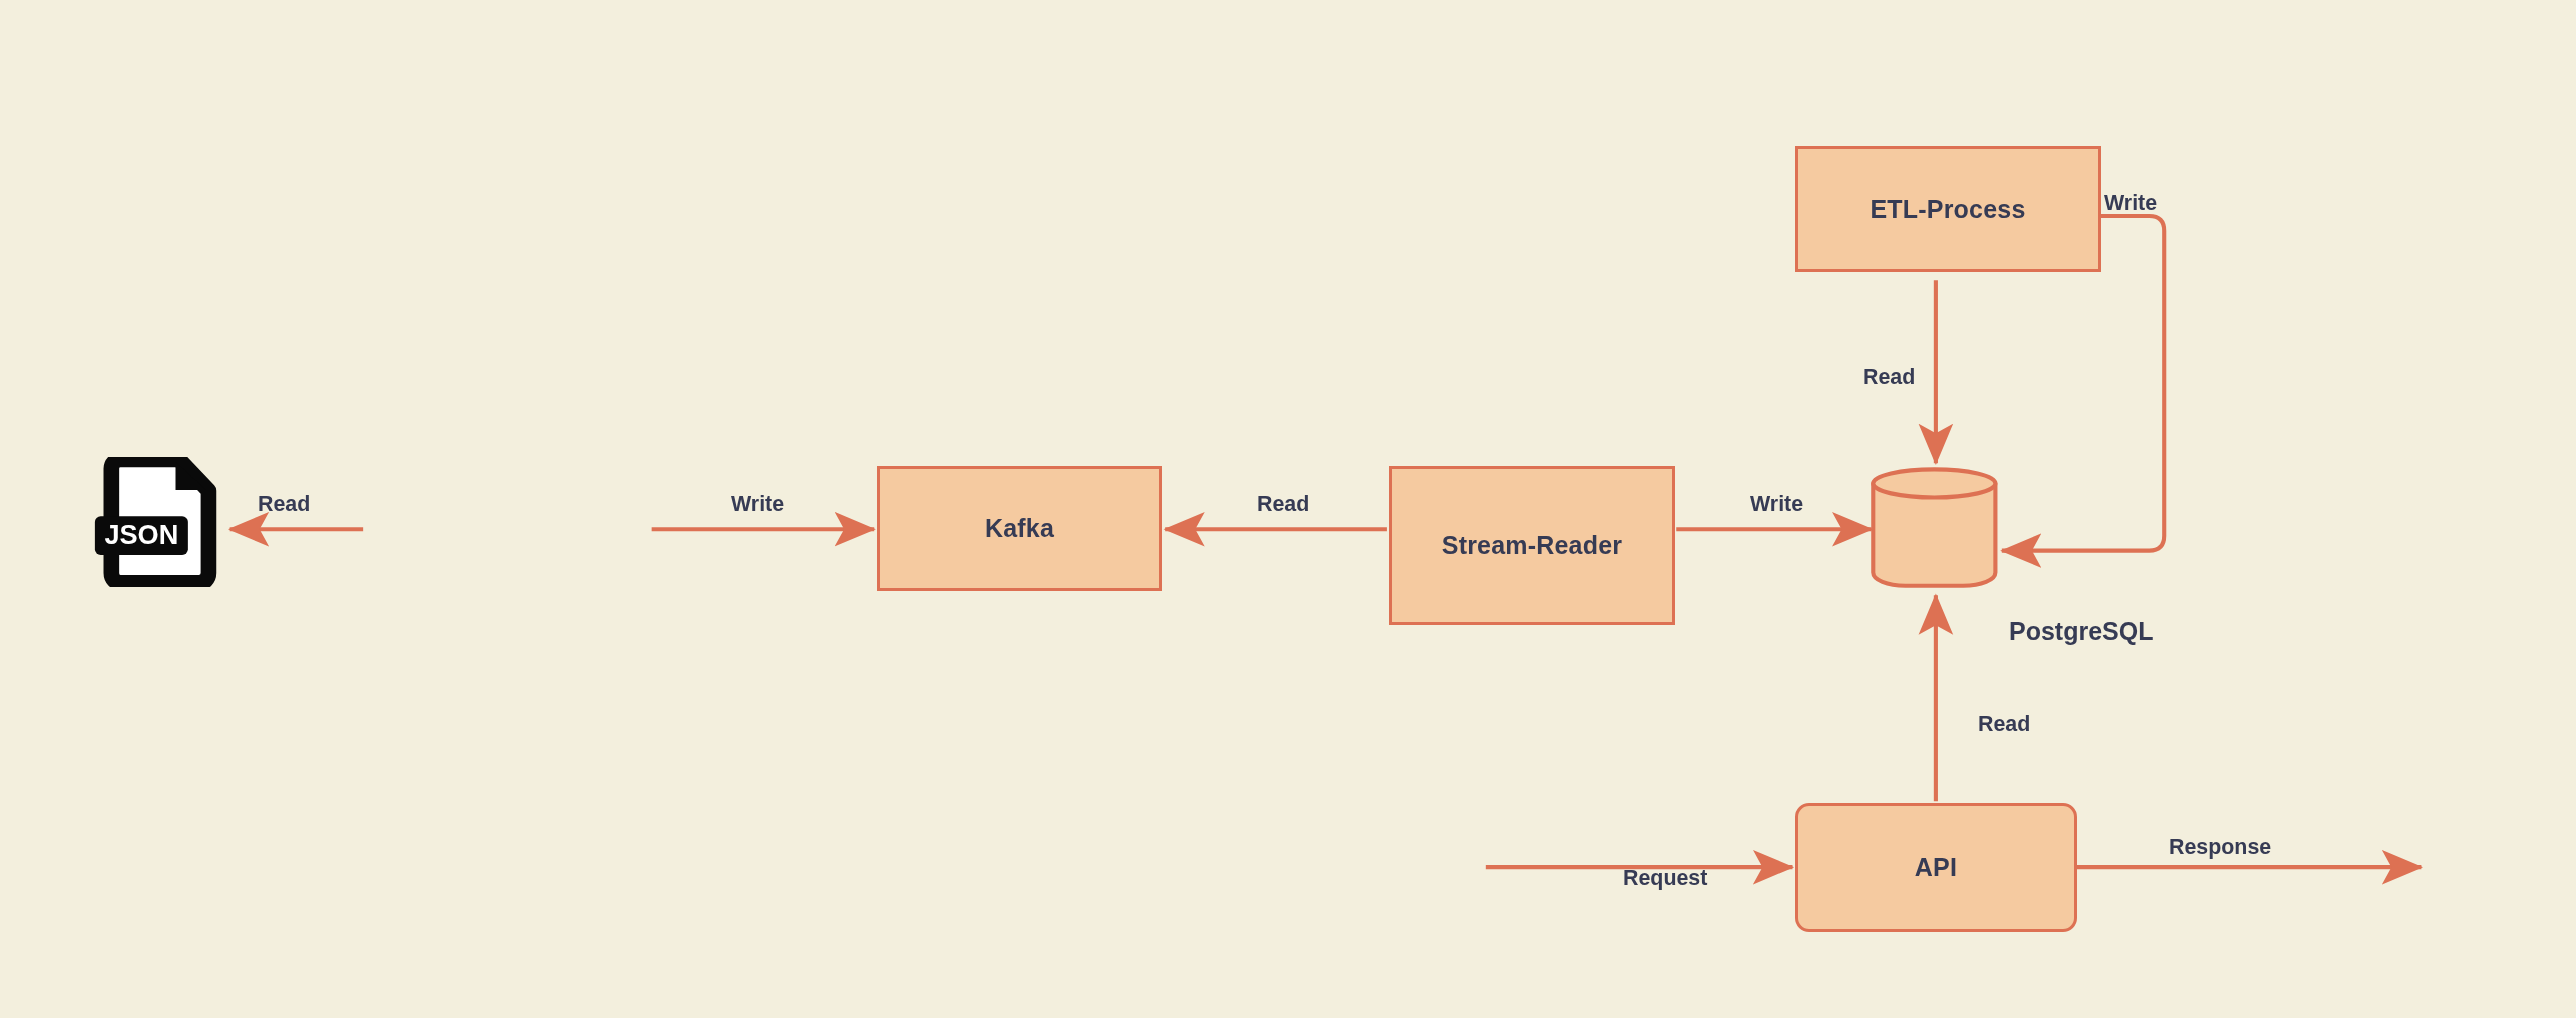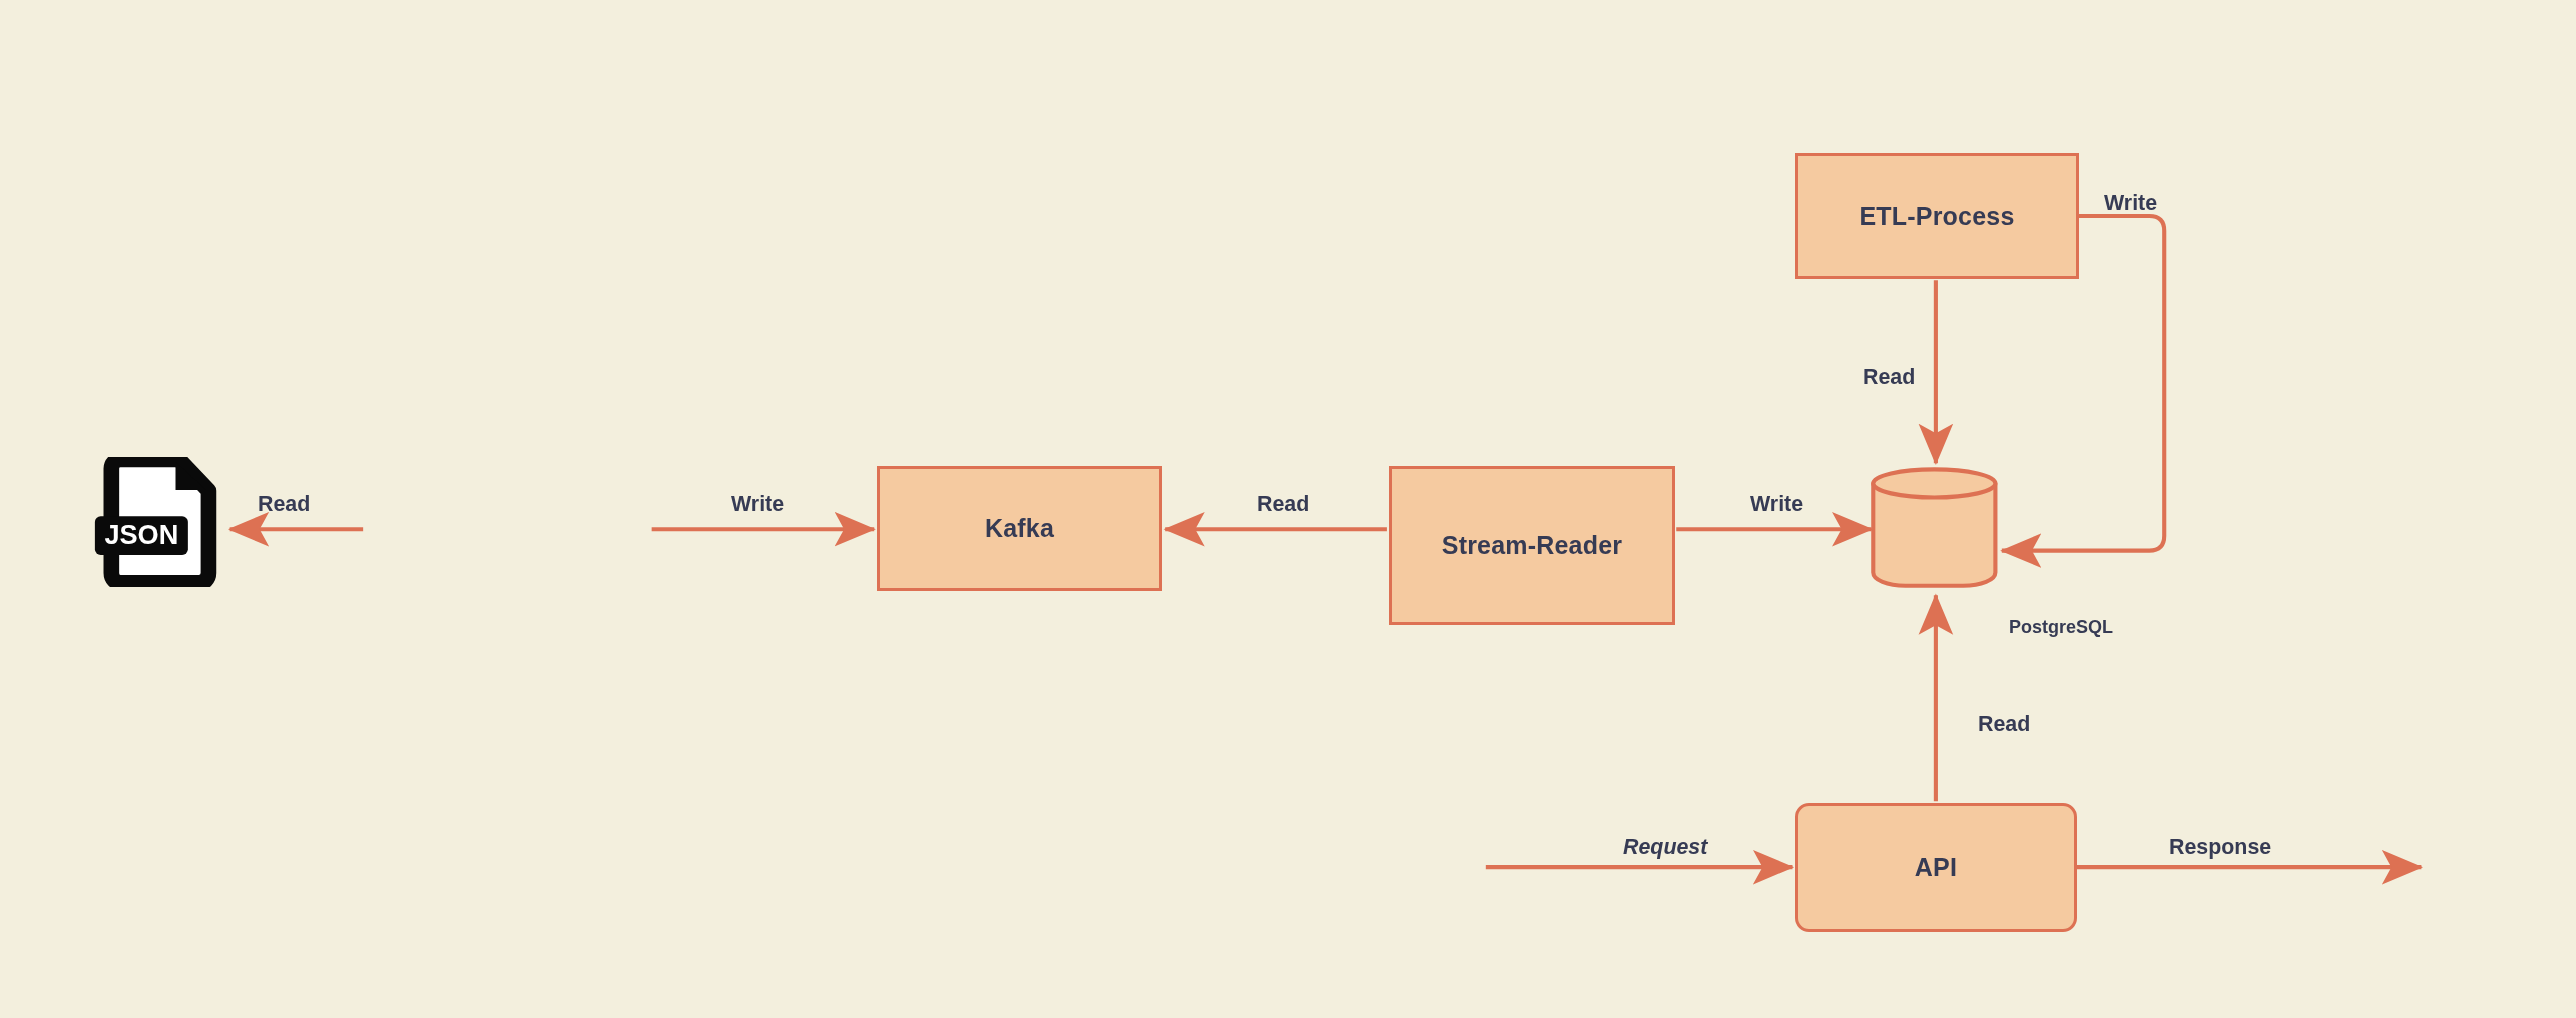--- a/index.html
+++ b/index.html
@@ -48,21 +48,21 @@
     position: absolute;
     color: #363b54;
     font-size: 21.4px;
     font-weight: bold;
     white-space: nowrap;
     font-family: "Liberation Sans", sans-serif;
   }
   .db-label {
     position: absolute;
     color: #363b54;
-    font-size: 18px;
+    font-size: 25px;
     font-weight: bold;
     white-space: nowrap;
     font-family: "Liberation Sans", sans-serif;
     text-align: right;
   }
   .json-icon {
     position: absolute;
   }
   .cylinder {
     position: absolute;
@@ -116,21 +116,21 @@
 
 
   <div class="node-box" style="left:877px; top:466px; width:285px; height:125px;">
     <span class="node-label">Kafka</span>
   </div>
 
   <div class="node-box" style="left:1389px; top:466px; width:286px; height:159px;">
     <span class="node-label">Stream-Reader</span>
   </div>
 
-  <div class="node-box" style="left:1795px; top:153px; width:284px; height:126px;justify-content:center;">
+  <div class="node-box" style="left:1795px; top:146px; width:306px; height:126px;justify-content:center;">
     <span class="node-label">ETL-Process</span>
   </div>
 
   <div class="node-box" style="left:1795px; top:803px; width:282px; height:129px;border-radius:14px;">
     <span class="node-label">API</span>
   </div>
 
   <div class="cylinder" style="left:1870px; top:462px; width:132px; height:132px;">
     <svg viewBox="0 0 160 160" width="132" height="132">
 
@@ -148,18 +148,18 @@
   <div class="edge-label" style="left:1257px; top:492px;">Read</div>
 
   <div class="edge-label" style="left:1750px; top:492px;">Write</div>
 
   <div class="edge-label" style="left:1863px; top:365px;">Read</div>
 
   <div class="edge-label" style="left:2104px; top:191px;">Write</div>
 
   <div class="edge-label" style="left:1978px; top:712px;">Read</div>
 
-  <div class="edge-label" style="left:1623px; top:835px;font-style:italic;">Request</div>
+  <div class="edge-label" style="left:1623px; top:866px;">Request</div>
 
   <div class="edge-label" style="left:2169px; top:835px;">Response</div>
 
 </div>
 
 
 </body></html>

